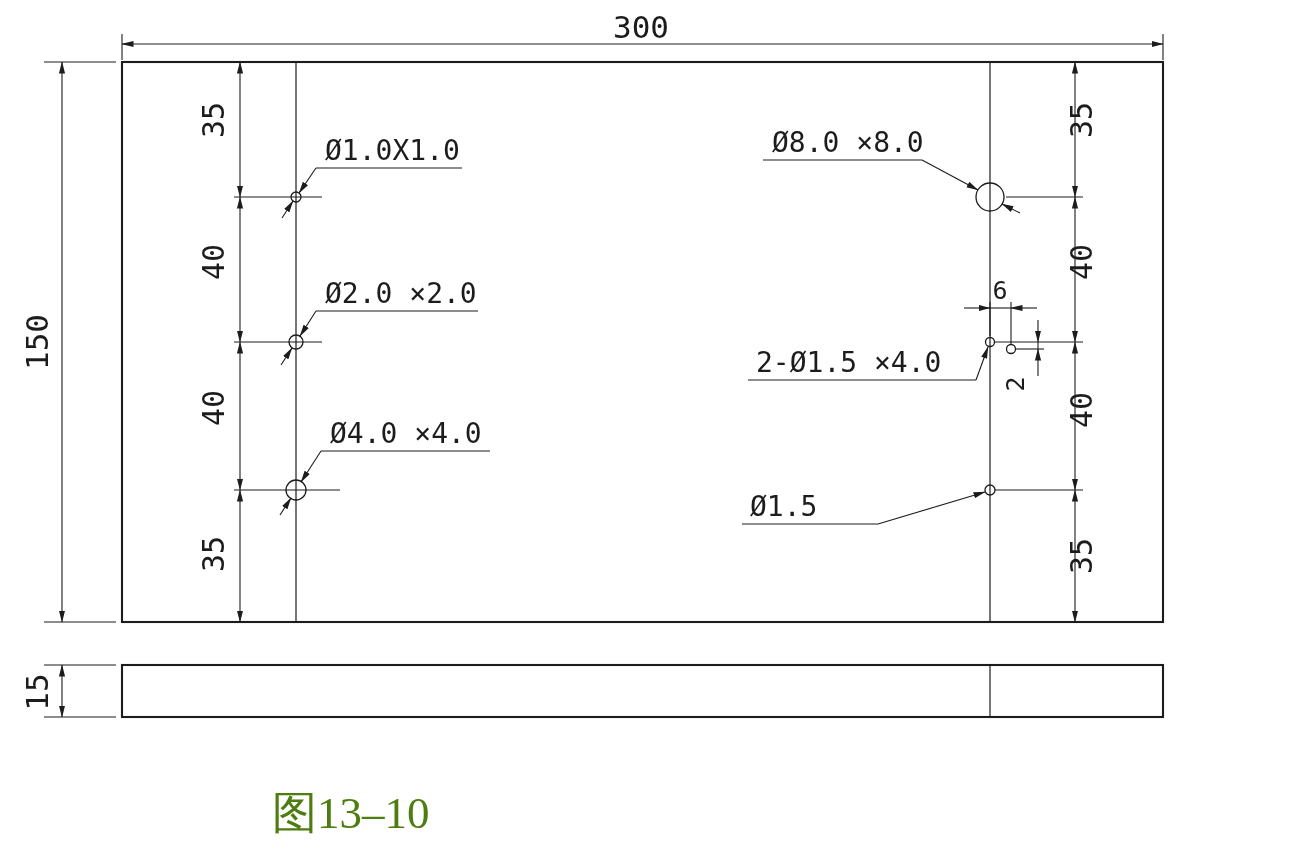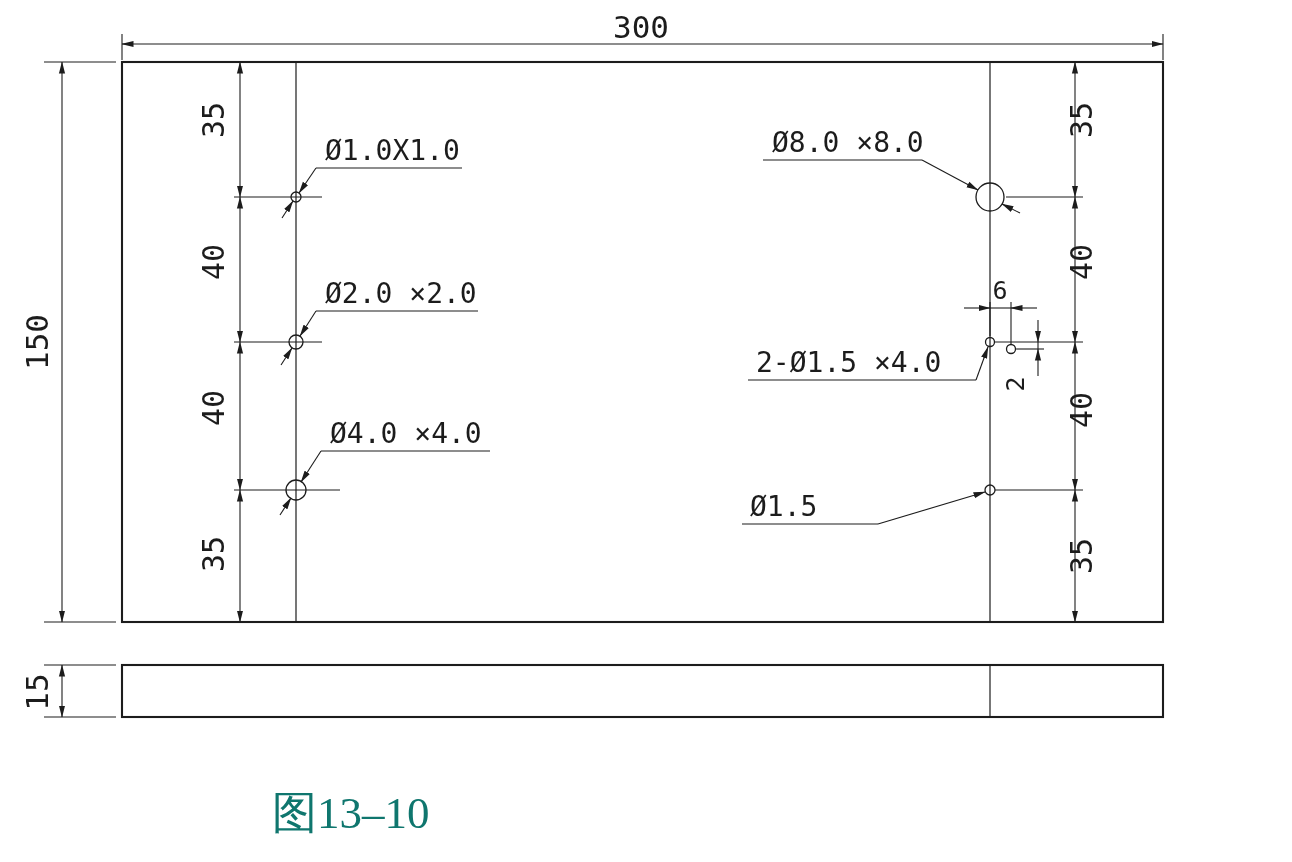--- a/index.html
+++ b/index.html
@@ -26,21 +26,21 @@
   .dim     { stroke-width: 1.1; }
   .hole    { fill: none; stroke: #1c1c1c; stroke-width: 1.3; }
   .caption {
     position: absolute;
     left: 272px;
     top: 783px;
     display: flex;
     gap: 46px;
     font-family: "Liberation Serif", "DejaVu Serif", serif;
     font-size: 45px;
-    color: #0f766e;
+    color: #4d7c0f;
     white-space: pre;
   }
 </style>
 </head>
 <body>
 
 <div class="page">
 <svg width="1292" height="862" viewBox="0 0 1292 862">
   <defs>
     <marker id="arr" viewBox="0 0 12 8" refX="11.5" refY="4" markerWidth="12" markerHeight="8" markerUnits="userSpaceOnUse" orient="auto-start-reverse">

